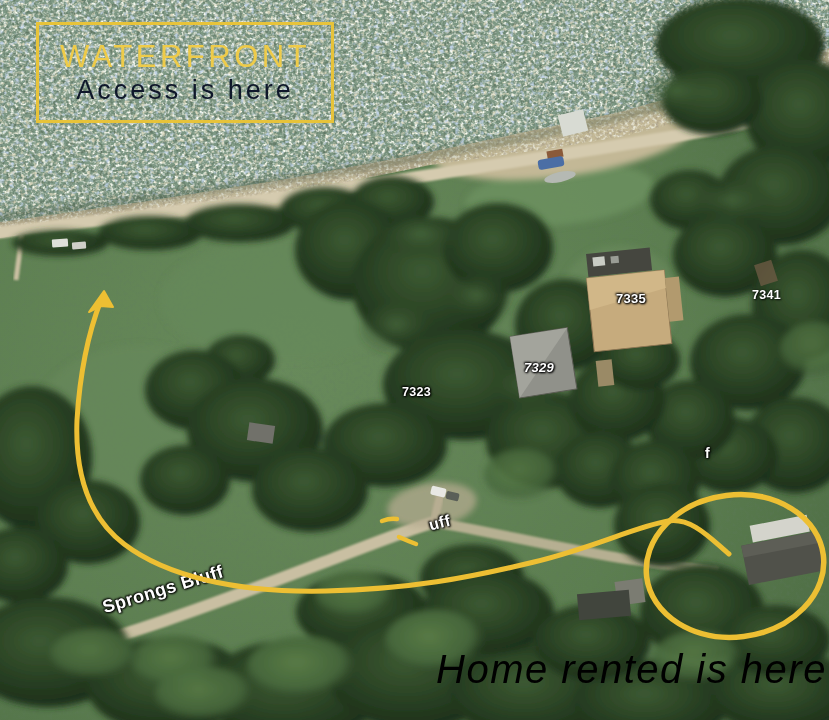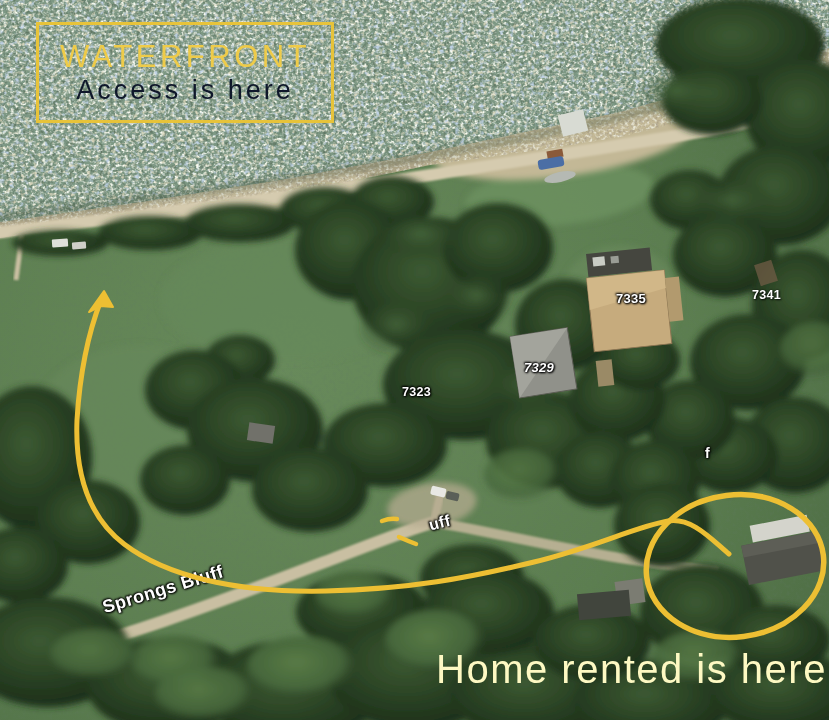--- a/index.html
+++ b/index.html
@@ -24,22 +24,22 @@
     border:3px solid #e7c33a;display:flex;flex-direction:column;
     align-items:center;justify-content:center;gap:2px;
   }
   #waterfront-box .l1{
     color:#eecb49;font-size:31px;letter-spacing:3.5px;line-height:1.05;
   }
   #waterfront-box .l2{
     color:#0f172a;font-size:27px;letter-spacing:3px;line-height:1.05;
   }
   #home-label{
-    position:absolute;left:436px;top:647px;color:#fef9c3;
-    font-size:40px;letter-spacing:1.5px;white-space:nowrap;
+    position:absolute;left:436px;top:647px;color:#000000;
+    font-size:40px;letter-spacing:1.5px;white-space:nowrap;font-style:italic;
   }
   #annotations{position:absolute;left:0;top:0;pointer-events:none;}
 </style>
 </head>
 <body>
 
 <div id="stage">
 
   <svg id="terrain" width="829" height="720" viewBox="0 0 829 720">
     <defs>

